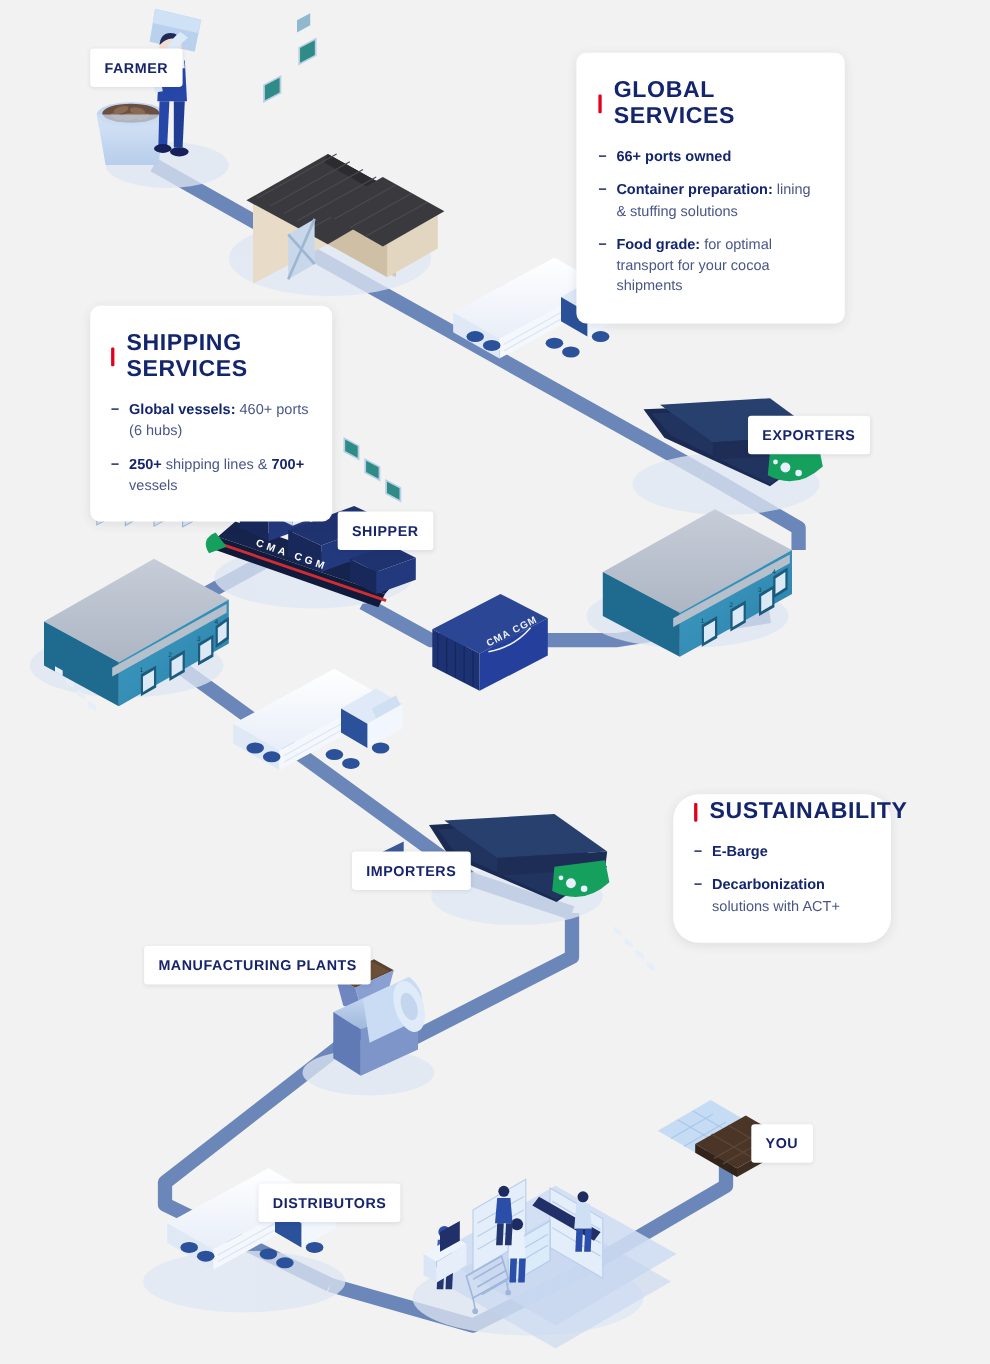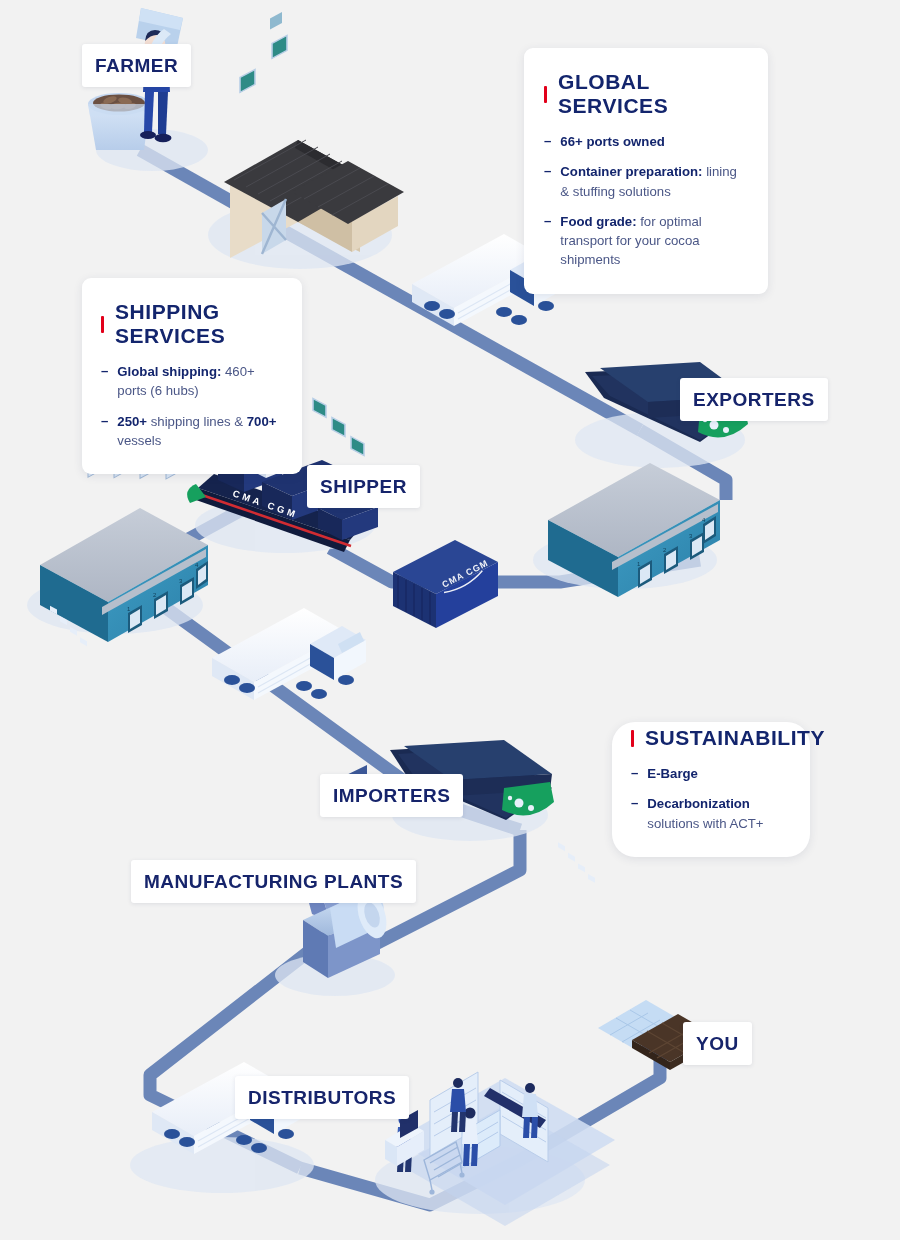--- a/index.html
+++ b/index.html
@@ -13,21 +13,21 @@
   #stage{position:absolute;inset:0;}
 
   
   #scene{position:absolute;left:0;top:0;width:900px;height:1240px;}
 
   
   .node-label{
     position:absolute;
     background:#ffffff;
     color:#16246b;
-    font-size:19px;
+    font-size:13px;
     font-weight:700;
     letter-spacing:.5px;
     line-height:1.32;
     padding:9px 13px;
     border-radius:3px;
     box-shadow:0 1px 4px rgba(30,40,80,.10);
     white-space:pre-line;
     z-index:40;
   }
 
@@ -577,21 +577,21 @@
   </div>
 </div>
 
 <div class="info-card" style="left:55px;top:278px;width:220px;padding:22px 20px 24px 19px;margin-left:27px;">
   <div class="card-head">
     <div class="card-rule"></div>
     <div class="card-title">SHIPPING SERVICES</div>
   </div>
   <div class="bullet">
     <span class="dash">–</span>
-    <span class="btext"><b>Global shipping:</b><span> 460+ ports (6 hubs)</span></span>
+    <span class="btext"><b>Global vessels:</b><span> 460+ ports (6 hubs)</span></span>
   </div>
   <div class="bullet">
     <span class="dash">–</span>
     <span class="btext"><b>250+</b><span> shipping lines &amp; </span><b>700+</b><span> vessels</span></span>
   </div>
 </div>
 
 <div class="info-card" style="left:612px;top:722px;width:198px;padding:4px 20px 24px 19px;border-radius:23px;">
   <div class="card-head">
     <div class="card-rule"></div>

